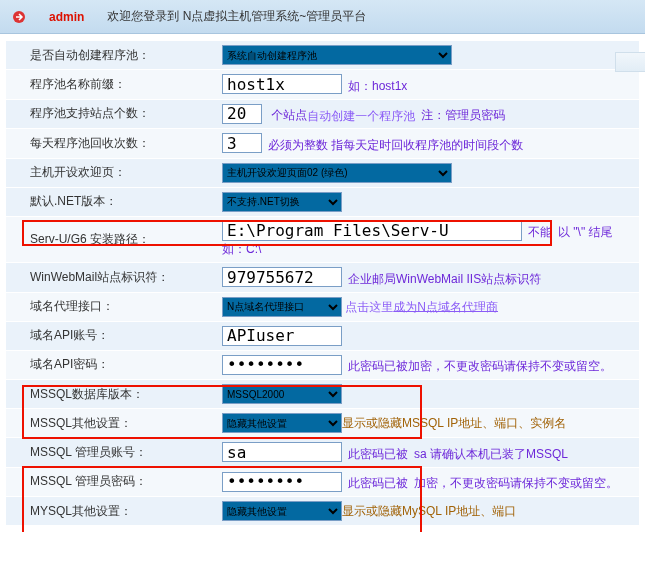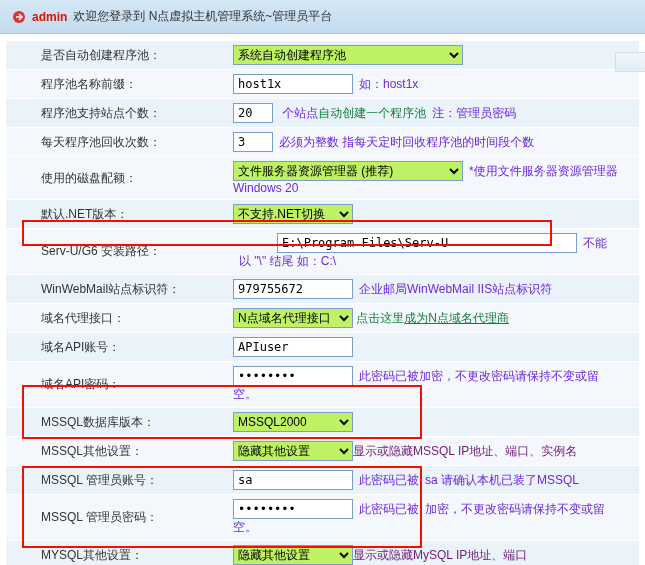--- a/index.html
+++ b/index.html
@@ -1,34 +1,34 @@
 <!DOCTYPE html>
 <html><head>
 <meta charset="utf-8">
 <style>
 *{box-sizing:border-box;margin:0;padding:0}
 body{font-family:"SimSun",Arial,sans-serif;font-size:12px;background:#fff;width:645px}
-.header{background:linear-gradient(#d5e7f5,#c3dbef);padding:8px 12px;border-bottom:1px solid #a8c5de;color:#333;display:flex;align-items:center;gap:6px}
+.header{background:linear-gradient(#d5e7f5,#c3dbef);padding:8px 12px;border-bottom:1px solid #a8c5de;color:#333;display:flex;align-items:center;gap:23px}
 .header .adm{color:#d10;font-weight:bold}
 .header .icon{width:14px;height:14px;display:inline-block}
 .main{padding:6px;background:#fff}
 table{width:100%;border-collapse:separate;border-spacing:0 1px}
 tr{background:#eaf2fa}
 tr.alt{background:#f4f8fc}
-td{padding:4px 17px;height:24px;vertical-align:middle;color:#333}
+td{padding:4px 6px;height:24px;vertical-align:middle;color:#333}
 td.label{width:210px;text-indent:18px}
 td.content{}
-input[type=text],input[type=password]{font-family:monospace,"Courier New";font-size:12px;border:1px solid #7a9ec6;padding:2px 4px;height:20px;background:#fff}
-select{font-family:inherit;font-size:12px;border:1px solid #7a9ec6;height:20px;background:#bef264}
+input[type=text],input[type=password]{font-family:monospace,"Courier New";font-size:16px;border:1px solid #7a9ec6;padding:2px 4px;height:20px;background:#fff}
+select{font-family:inherit;font-size:10px;border:1px solid #7a9ec6;height:20px;background:#0369a1}
 .w-num{width:40px}
 .w-mid{width:120px}
 .w-long{width:230px}
 .hint{color:#6d28d9;margin-left:6px}
-.red{color:#15803d}
-.blue{color:#701a75}
+.red{color:#8b5cf6}
+.blue{color:#a16207}
 .truncated{position:fixed;top:52px;right:-30px;background:linear-gradient(#f1f6fb,#e2edf6);border:1px solid #d0dfeb;width:60px;height:20px}
 
 .box{position:absolute;border:2px solid #e10;pointer-events:none;z-index:5}
 .rel{position:relative}
 </style>
 </head>
 <body>
 
 <div class="header">
   <span class="icon">
@@ -61,34 +61,34 @@
             <td class="label">程序池支持站点个数：</td>
 <td class="content"><input type="text" class="w-num" value="20" style="">
 <span class="hint">个站点</span><span class="red">自动创建一个程序池</span><span class="hint">注：管理员密码</span></td>
           </tr>
 
 <tr class="alt">
             <td class="label">每天程序池回收次数：</td>
 <td class="content"><input type="text" class="w-num" value="3" style=""><span class="hint">必须为整数  指每天定时回收程序池的时间段个数</span></td>
           </tr>
 
+<tr>
+            <td class="label">主机开设欢迎页：</td>
+<td class="content"><select class="w-long"><option>主机开设欢迎页面02 (绿色)</option></select></td>
+          </tr>
 
-<tr class="alt">
-            <td class="label">使用的磁盘配额：</td>
-<td class="content"><select class="w-long"><option>文件服务器资源管理器 (推荐)</option></select><span class="hint">*使用文件服务器资源管理器 Windows 20</span></td>
-          </tr>
 
 <tr>
             <td class="label">默认.NET版本：</td>
 <td class="content"><select class="w-mid"><option>不支持.NET切换</option></select></td>
           </tr>
 
 <tr class="alt">
             <td class="label">Serv-U/G6 安装路径：</td>
-<td class="content"><input type="text" style="width: 300px; margin-left: 44px;" value="E:\Program Files\Serv-U"><span class="hint">不能</span><span class="hint">以 "\" 结尾   如：C:\</span></td>
+<td class="content"><input type="text" style="width: 300px;" value="E:\Program Files\Serv-U"><span class="hint">不能</span><span class="hint">以 "\" 结尾   如：C:\</span></td>
           </tr>
 
 <tr>
             <td class="label">WinWebMail站点标识符：</td>
 <td class="content"><input type="text" class="w-mid" value="979755672" style=""><span class="hint">企业邮局WinWebMail IIS站点标识符</span></td>
           </tr>
 
 <tr class="alt">
             <td class="label">域名代理接口：</td>
 <td class="content"><select class="w-mid"><option>N点域名代理接口</option></select>

